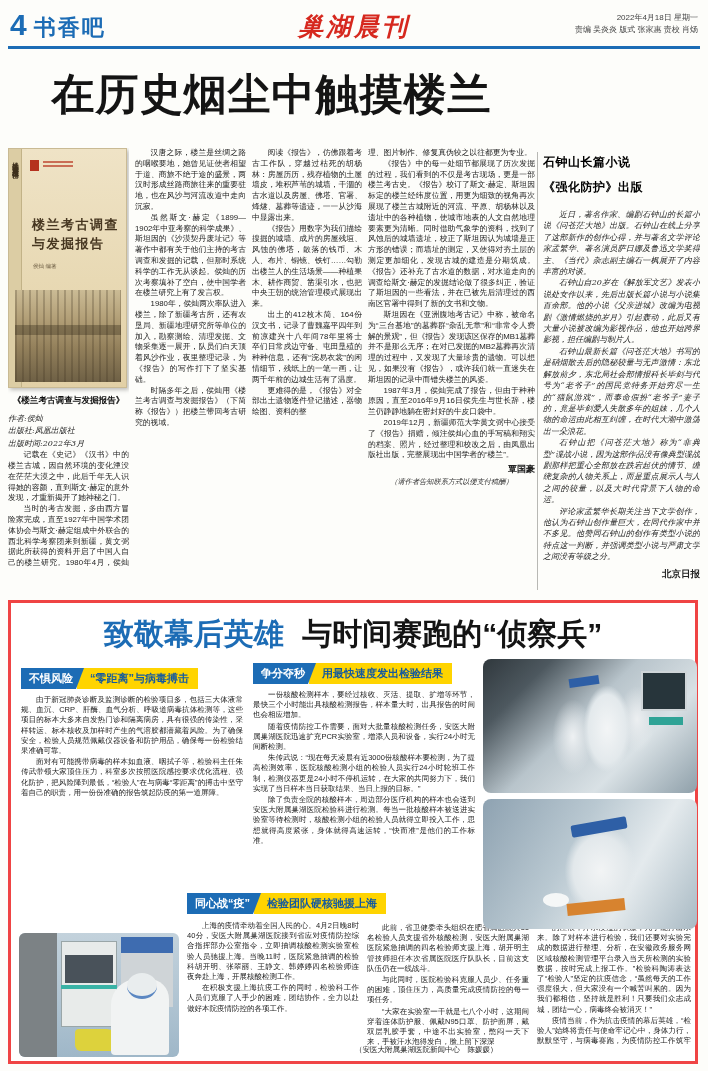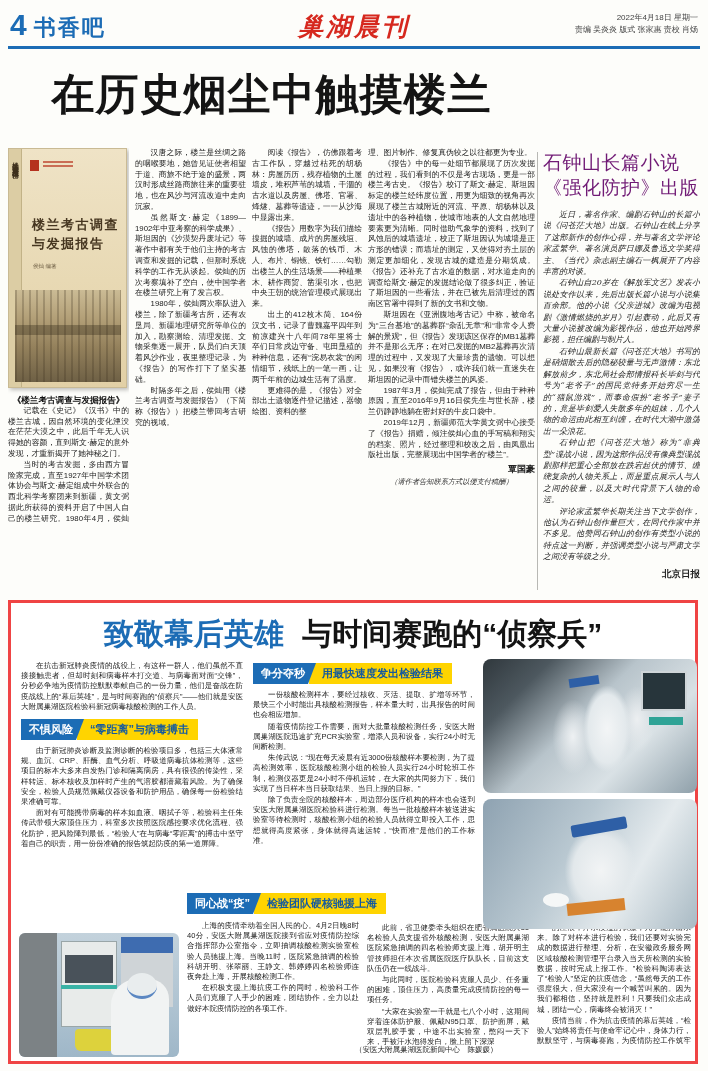--- a/index.html
+++ b/index.html
@@ -56,21 +56,21 @@
   .book-meta { margin-top:7px; font-family:"DejaVu Serif",serif; font-style:italic;
     font-size:8px; line-height:12.5px; color:#222; }
   .railtext { margin-top:0; font-size:7.8px; line-height:10.8px; text-align:justify; overflow:hidden; height:118px; }
   .ma-author { text-align:right; font-weight:bold; font-size:9px; margin-top:3px; }
   .ma-note { text-align:center; font-family:"DejaVu Serif",serif; font-style:italic; font-size:7.2px; color:#333; margin-top:2px; }
 
   .v-rule { position:absolute; left:537px; top:152px; width:1px; height:438px; background:#b8b8b4; }
 
   
   .side { position:absolute; left:543px; top:150px; width:157px; height:444px; overflow:hidden; }
-  .side-title { font-size:19px; line-height:25px; font-weight:400; color:#701a75; letter-spacing:.5px; }
+  .side-title { font-size:12px; line-height:25px; font-weight:700; color:#000000; letter-spacing:.5px; }
   .side-body { margin-top:9px; font-family:"DejaVu Serif",serif; font-style:italic;
     font-size:8px; line-height:11.4px; text-align:justify; color:#222; }
   .side-body p { text-indent:2em; }
   .side-source { margin-top:5px; text-align:right; font-weight:bold; font-size:9.5px; font-style:normal;
     font-family:"Liberation Sans",sans-serif; }
 
   
   .bbox { position:absolute; left:8px; top:600px; width:690px; height:464px;
     border:3px solid #ef4444; background:#fff; }
   .bb-headline { position:absolute; top:11px; left:0; width:100%; text-align:center;
@@ -154,20 +154,25 @@
             <i></i>
           </div>
         <div class="cover-title">
           <div>楼兰考古调查</div>
           <div>与发掘报告</div>
         </div>
         <div class="cover-byline">侯灿 编著</div>
         <div class="cover-photo"></div>
       </div>
       <div class="book-caption">《楼兰考古调查与发掘报告》</div>
+      <div class="book-meta">
+        <div>作者:侯灿</div>
+        <div>出版社:凤凰出版社</div>
+        <div>出版时间:2022年3月</div>
+      </div>
       <div class="railtext">
         <p>记载在《史记》《汉书》中的楼兰古城，因自然环境的变化湮没在茫茫大漠之中，此后千年无人识得她的容颜，直到斯文·赫定的意外发现，才重新揭开了她神秘之门。</p>
         <p>当时的考古发掘，多由西方冒险家完成，直至1927年中国学术团体协会与斯文·赫定组成中外联合的西北科学考察团来到新疆，黄文弼据此所获得的资料开启了中国人自己的楼兰研究。1980年4月，侯灿率考古队进入楼兰，获取了极为丰富的文物和文献材料。</p>
       </div>
     </div>
 
     <div class="col colB">
       <p>汉唐之际，楼兰是丝绸之路的咽喉要地，她曾见证使者相望于道、商旅不绝于途的盛景，两汉时形成丝路商旅往来的重要驻地，也在风沙与河流改道中走向沉寂。</p>
       <p>虽然斯文·赫定《1899—1902年中亚考察的科学成果》、斯坦因的《沙漠契丹废址记》等著作中都有关于他们主持的考古调查和发掘的记载，但那时系统科学的工作无从谈起。侯灿的历次考察填补了空白，使中国学者在楼兰研究上有了发言权。</p>
       <p>1980年，侯灿两次率队进入楼兰，除了新疆考古所，还有农垦局、新疆地理研究所等单位的加入，勘察测绘、清理发掘、文物采集逐一展开，队员们白天顶着风沙作业，夜里整理记录，为《报告》的写作打下了坚实基础。</p>
@@ -209,21 +214,20 @@
     </div>
   </div>
 
   <div class="bbox">
     <div class="bb-headline">
       <span class="bb-blue">致敬幕后英雄</span>
       <span class="bb-black">与时间赛跑的“侦察兵”</span>
     </div>
 
     <div class="bb-col blockA">
-      <p>在抗击新冠肺炎疫情的战役上，有这样一群人，他们虽然不直接接触患者，但却时刻和病毒样本打交道、与病毒面对面“交锋”，分秒必争地为疫情防控默默奉献自己的一份力量，他们是奋战在防疫战线上的“幕后英雄”，是与时间赛跑的“侦察兵”——他们就是安医大附属巢湖医院检验科新冠病毒核酸检测的工作人员。</p>
       <div class="subhead">
         <span class="sh-tag">不惧风险</span>
         <span class="sh-rest">“零距离”与病毒搏击</span>
       </div>
       <p>由于新冠肺炎诊断及监测诊断的检验项目多，包括三大体液常规、血沉、CRP、肝酶、血气分析、呼吸道病毒抗体检测等，这些项目的标本大多来自发热门诊和隔离病房，具有很强的传染性，采样转运、标本核收及加样时产生的气溶胶都潜藏着风险。为了确保安全，检验人员规范佩戴仪器设备和防护用品，确保每一份检验结果准确可靠。</p>
       <p>面对有可能携带病毒的样本如血液、咽拭子等，检验科主任朱传武带领大家顶住压力，科室多次按照医院感控要求优化流程、强化防护，把风险降到最低，“检验人”在与病毒“零距离”的搏击中坚守着自己的职责，用一份份准确的报告筑起防疫的第一道屏障。</p>
     </div>
 
     <div class="bb-col blockB">
       <div class="subhead" style="margin-top:2px">

